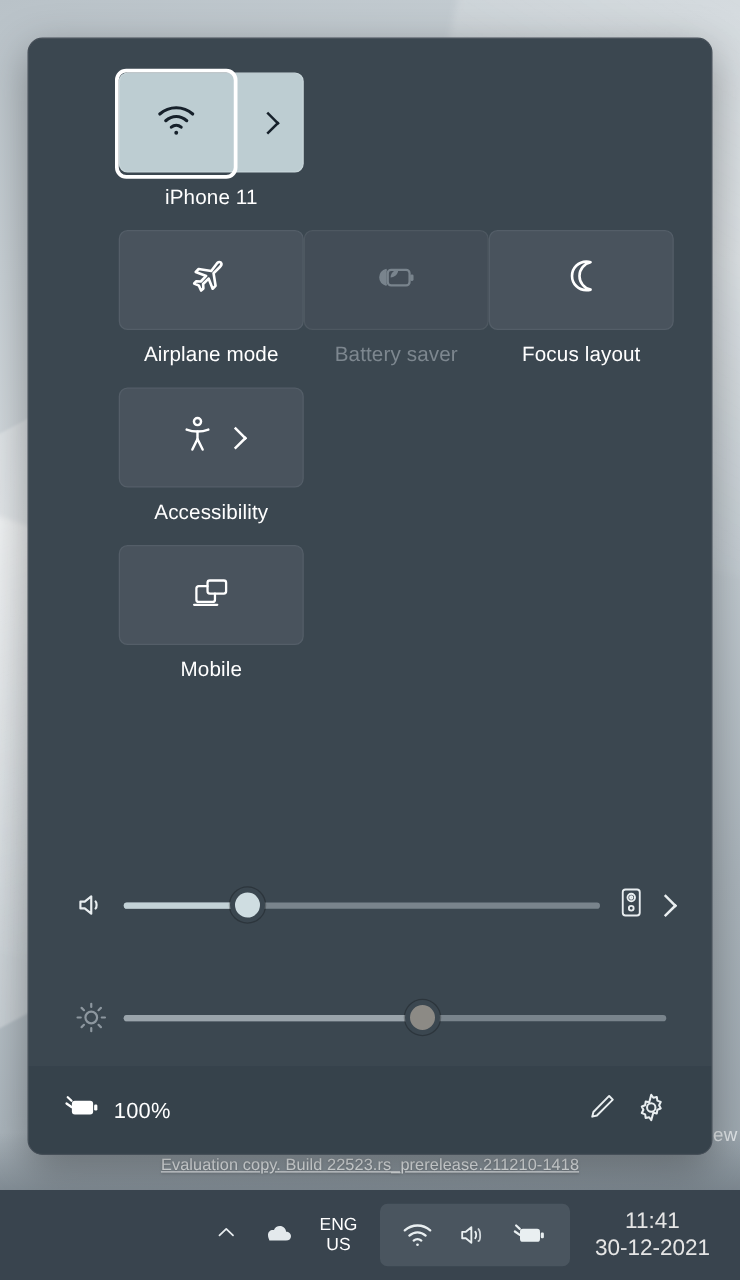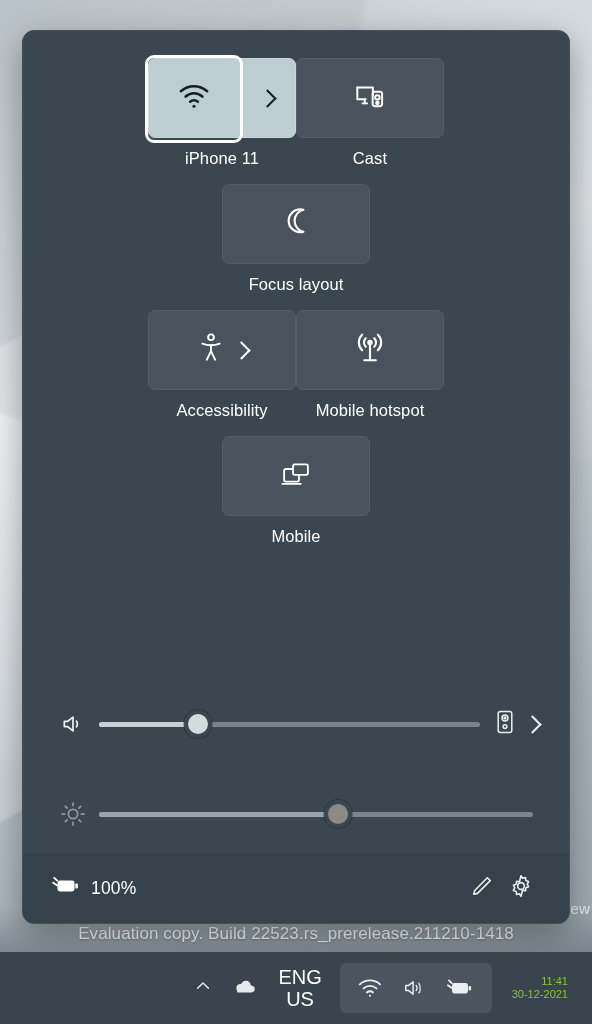--- a/index.html
+++ b/index.html
@@ -65,25 +65,26 @@
     background: linear-gradient(180deg, rgba(120,131,140,0.0), rgba(96,107,116,0.55));
   }
 
   
   .watermark {
     position: absolute;
     left: 0;
     right: 0;
     top: 924px;
     text-align: center;
-    font-size: 17px;
+    font-size: 13px;
     color: #e9edef;
     letter-spacing: 0.1px;
     text-shadow: 0 1px 2px rgba(0,0,0,0.25);
     white-space: nowrap;
+    text-decoration: underline;
   }
   .watermark-right {
     position: absolute;
     right: 2px;
     top: 900px;
     font-size: 15px;
     color: #e2e7ea;
     letter-spacing: .2px;
   }
 
@@ -106,22 +107,23 @@
     position: absolute;
     left: 0;
     top: 0;
     right: 0;
     padding: 27px 32px 0 32px;
     box-sizing: border-box;
   }
 
   .qs-row {
     display: flex;
-    justify-content: center;
+    justify-content: space-between;
     margin-bottom: 16px;
+    margin-left: 40px;
   }
 
   .qs-cell {
     width: 148px;
     display: flex;
     flex-direction: column;
     align-items: center;
   }
 
   .tile {
@@ -332,41 +334,41 @@
     align-items: center;
     justify-content: center;
     color: #e6ebee;
     height: 46px;
     padding: 0 9px;
     border-radius: 5px;
   }
   .tray-lang {
     flex-direction: column;
     line-height: 1.12;
-    font-size: 20px;
+    font-size: 14px;
     color: #ffffff;
     padding: 0 12px;
   }
   .tray-group {
     display: flex;
     align-items: center;
     gap: 4px;
     background: #4a555f;
     border-radius: 6px;
     padding: 6px 10px;
     margin: 0 6px;
   }
   .tray-group .tray-item { height: 38px; padding: 0 7px; }
   .tray-clock {
     display: flex;
     flex-direction: column;
-    align-items: flex-end;
+    align-items: center;
     line-height: 1.2;
-    font-size: 11px;
-    color: #84cc16;
+    font-size: 18px;
+    color: #e5e5e5;
     padding: 0 10px 0 14px;
     white-space: nowrap;
   }
 
   .cursor {
     position: absolute;
     left: 403px;
     top: 1005px;
     width: 0;
     height: 0;
@@ -402,36 +404,41 @@
       <circle cx="12" cy="17.3" r="1.1" fill="currentColor" stroke="none"></circle>
     </svg></span>
                 <div class="focus-ring"></div>
               </div>
               <div class="split-chev">
                 <span class="chev"></span>
               </div>
             </div>
             <div class="tile-label">iPhone 11</div>
           </div>
+        </div>
+        <div class="qs-row">
           <div class="qs-cell">
             <div class="tile">
-              <span><svg width="34" height="30" viewBox="0 0 28 26" fill="none" stroke="currentColor" stroke-width="1.7" stroke-linejoin="round" stroke-linecap="round">
-      <path d="M3 5.6h13.5v7.2"></path>
-      <path d="M3 5.6v10.2h7.2"></path>
-      <path d="M7.5 19.4h4"></path>
-      <path d="M9.4 15.8v3.6"></path>
-      <rect x="16.3" y="9.4" width="8.2" height="12.4" rx="1.8"></rect>
-      <circle cx="20.4" cy="14.2" r="1.9"></circle>
-      <circle cx="20.4" cy="19" r="1.1"></circle>
+              <span><svg width="34" height="32" viewBox="0 0 26 26" fill="none" stroke="currentColor" stroke-width="1.7" stroke-linejoin="round" stroke-linecap="round">
+      <path d="M16.9 3.6c.9-.9 2.2-.9 2.6 0 .4.8-.1 1.8-.9 2.6l-4.1 4 1.3 8.2-1.9 1.9-2.6-6.6-3.6 3.5.2 2.9-1.5 1.4-1.4-3.2-3.1-1.4 1.4-1.5 2.9.2 3.5-3.6L2.9 9.4l1.9-1.9 8.2 1.3z"></path>
     </svg></span>
             </div>
-            <div class="tile-label">Cast</div>
+            <div class="tile-label">Airplane mode</div>
           </div>
-        </div>
-        <div class="qs-row">
+          <div class="qs-cell">
+            <div class="tile dim">
+              <span><svg width="34" height="28" viewBox="0 0 30 22" fill="none" stroke="currentColor" stroke-width="1.6" stroke-linejoin="round">
+      <rect x="9" y="5.6" width="15.4" height="11" rx="2.4"></rect>
+      <rect x="24.8" y="8.8" width="2.4" height="4.6" rx="1" fill="currentColor" stroke="none"></rect>
+      <path d="M11 11c0-3 2.6-5.4 5.4-5.4 0 3-2.4 5.4-5.4 5.4z" fill="currentColor" stroke="none"></path>
+      <path d="M8.2 5.4C5.6 6.2 3.6 8 3.6 10.9c0 2.6 2 4.6 4.6 5.4" fill="currentColor" stroke="currentColor" stroke-width="1.3"></path>
+    </svg></span>
+            </div>
+            <div class="tile-label dim">Battery saver</div>
+          </div>
           <div class="qs-cell">
             <div class="tile">
               <span><svg width="30" height="32" viewBox="0 0 24 26" fill="none" stroke="currentColor" stroke-width="1.8" stroke-linejoin="round">
       <path d="M14.6 3.2c-4.4 1-7.6 4.8-7.6 9.4 0 4.6 3.2 8.4 7.6 9.4-.9.3-1.9.4-2.9.4-5.4 0-9.8-4.4-9.8-9.8S6.3 2.8 11.7 2.8c1 0 2 .1 2.9.4z" transform="translate(4.2,0) scale(0.95)"></path>
     </svg></span>
             </div>
             <div class="tile-label">Focus layout</div>
           </div>
         </div>
         <div class="qs-row">
@@ -441,32 +448,20 @@
                 <span><svg width="28" height="32" viewBox="0 0 24 28" fill="none" stroke="currentColor" stroke-width="1.7" stroke-linecap="round" stroke-linejoin="round">
       <circle cx="12" cy="4.6" r="2.5"></circle>
       <path d="M4.4 10.2c2.3.9 5 1.4 7.6 1.4s5.3-.5 7.6-1.4"></path>
       <path d="M12 11.6v5.2"></path>
       <path d="M12 16.8l-3.6 7.4M12 16.8l3.6 7.4"></path>
     </svg></span>
                 <span class="chev"></span>
               </div>
             </div>
             <div class="tile-label">Accessibility</div>
-          </div>
-          <div class="qs-cell">
-            <div class="tile">
-              <span><svg width="34" height="30" viewBox="0 0 26 24" fill="none" stroke="currentColor" stroke-width="1.7" stroke-linecap="round">
-      <circle cx="13" cy="7.6" r="2.2" fill="currentColor" stroke="none"></circle>
-      <path d="M9.6 4.2c-1.9 1.9-1.9 4.9 0 6.8M16.4 4.2c1.9 1.9 1.9 4.9 0 6.8"></path>
-      <path d="M6.7 1.4C3.2 4.8 3.2 10.4 6.7 13.8M19.3 1.4c3.5 3.4 3.5 9 0 12.4"></path>
-      <path d="M13 9.8v12"></path>
-      <path d="M8.4 21.8h9.2"></path>
-    </svg></span>
-            </div>
-            <div class="tile-label">Mobile hotspot</div>
           </div>
         </div>
         <div class="qs-row">
           <div class="qs-cell">
             <div class="tile">
               <span><svg width="32" height="28" viewBox="0 0 28 24" fill="none" stroke="currentColor" stroke-width="1.6" stroke-linejoin="round" stroke-linecap="round">
       <rect x="11.4" y="3.6" width="13" height="9.2" rx="1.6"></rect>
       <path d="M16.6 12.8v4.2c0 .9-.7 1.6-1.6 1.6H5.2c-.9 0-1.6-.7-1.6-1.6V9.2c0-.9.7-1.6 1.6-1.6h6.2"></path>
       <path d="M2 20.6h16.2"></path>
     </svg></span>

